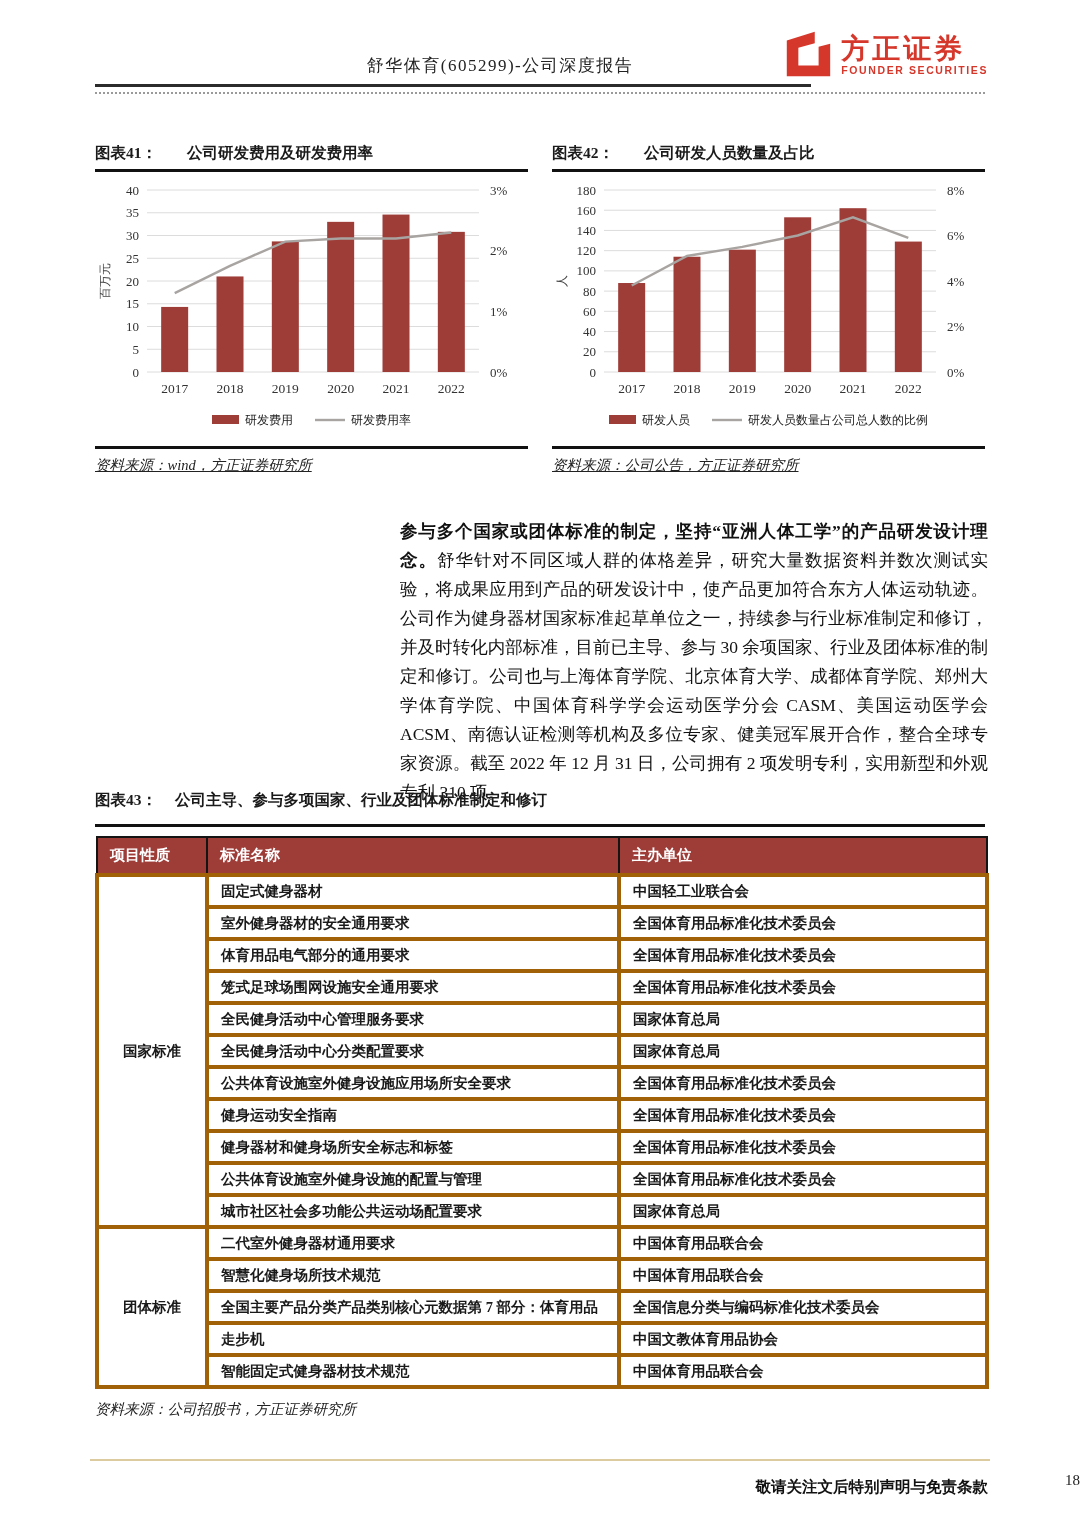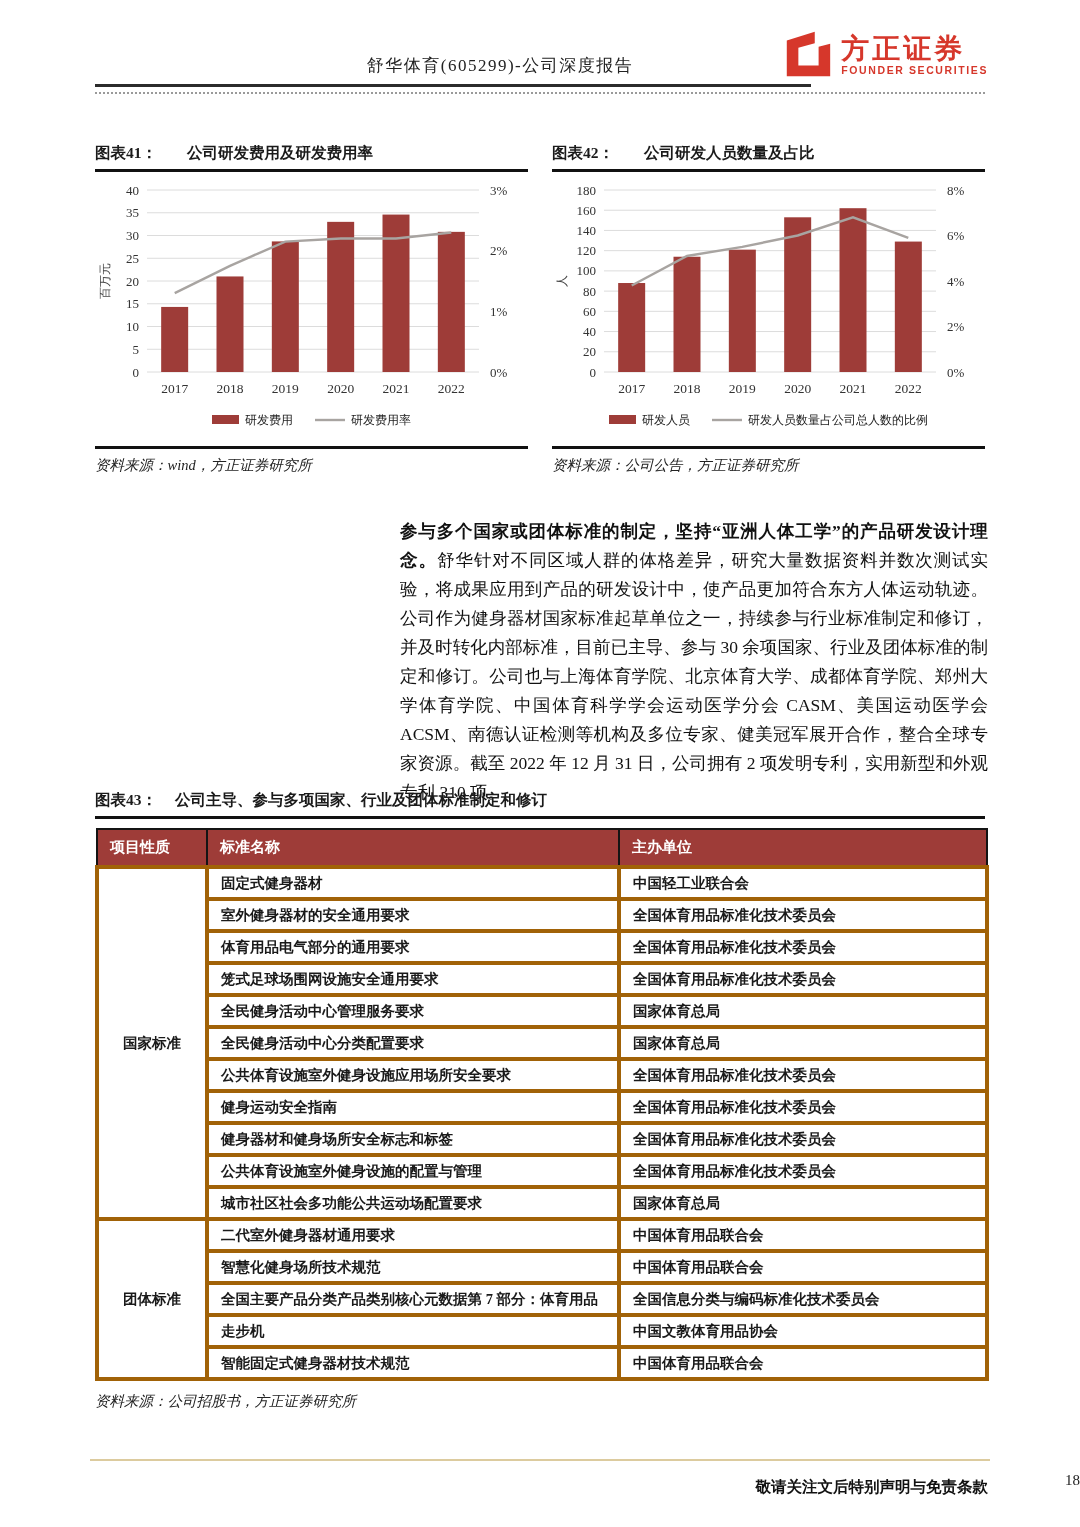--- a/index.html
+++ b/index.html
@@ -17,30 +17,30 @@
   .rule-dotted{position:absolute;top:92px;left:95px;width:890px;border-top:2px dotted #9a9a9a;}
 
   
   .figures{position:absolute;top:143px;left:95px;width:890px;display:flex;justify-content:space-between;}
   .figure{width:433px;}
   .fig-title{display:flex;font-weight:bold;font-size:15.5px;border-bottom:3px solid #111;
              padding-bottom:5px;font-family:"Liberation Serif",serif;gap:8px;}
   .fig-title .lbl{margin-right:22px;white-space:nowrap;}
   svg.chart{display:block;margin-top:2px;}
   .fig-rule{border-top:3px solid #111;margin-top:0px;}
-  .fig-source{padding-top:7px;font-size:14.5px;font-style:italic;color:#222;}
+  .fig-source{padding-top:7px;font-size:14.5px;font-style:italic;color:#222;text-decoration:underline;}
 
   
   .paragraph{position:absolute;top:499px;left:400px;width:588px;font-size:17.5px;
              line-height:29px;text-align:justify;color:#111;}
   .paragraph b{letter-spacing:.2px;}
 
   
   .table-block{position:absolute;top:790px;left:95px;width:890px;}
-  .table-title{display:flex;font-weight:bold;font-size:15.5px;padding-bottom:5px;border-bottom:3px solid #111;}
+  .table-title{display:flex;font-weight:bold;font-size:15.5px;padding-bottom:13px;border-bottom:3px solid #111;}
   .table-title .lbl{margin-right:18px;white-space:nowrap;}
   table.std{width:100%;border-collapse:collapse;margin-top:9px;font-size:14.5px;table-layout:fixed;}
   table.std th{background:#9E3C38;color:#fff;text-align:left;padding:8px 12px;font-weight:bold;
                border:2px solid #141414;font-size:15px;}
   table.std td{border:4px solid #a16207;padding:4px 12px;line-height:20px;vertical-align:middle;background:#fff;font-weight:bold;}
   td.cat{text-align:center;}
   .table-source{margin-top:11px;font-size:14.5px;font-style:italic;color:#222;}
 
   
   .footer-line{position:absolute;left:90px;right:90px;top:1459px;height:2px;background:#DCCB9E;}

